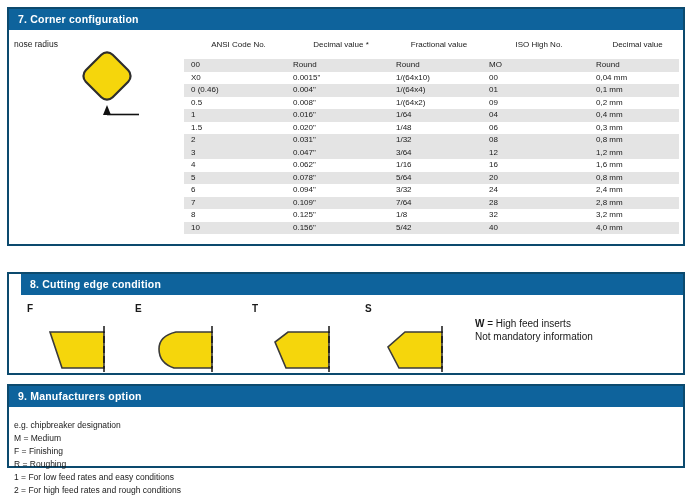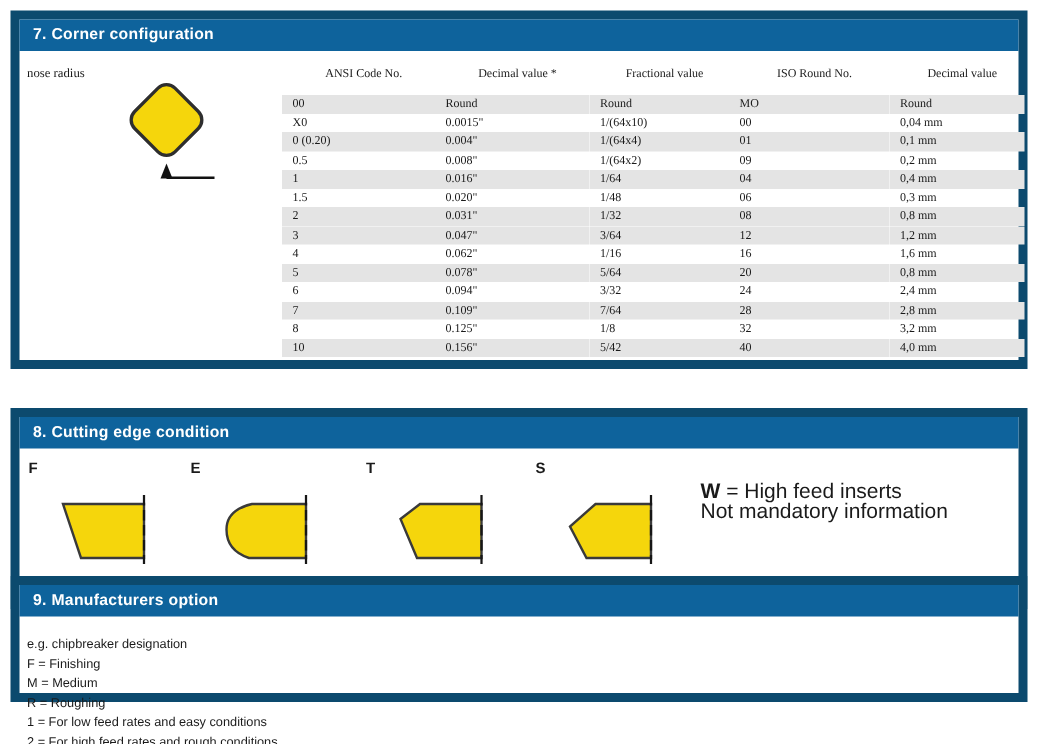--- a/index.html
+++ b/index.html
@@ -1,27 +1,27 @@
 <!DOCTYPE html>
 <html><head>
 <meta charset="utf-8">
 <style>
   * { margin:0; padding:0; box-sizing:border-box; }
   html,body { width:692px; height:496px; background:#ffffff;
     font-family:"Liberation Sans", sans-serif; color:#1a1a1a; overflow:hidden; }
   .page { position:relative; width:692px; height:496px; background:#fff; }
 
-  .section { position:absolute; left:7px; width:678px; border:6px solid #0c4a6e; background:#fff; }
+  .section { position:absolute; left:7px; width:678px; border:2px solid #0c4a6e; background:#fff; }
   .section-bar { height:21px; background:#0e639c; color:#fff; font-weight:bold;
     font-size:10.5px; line-height:21px; padding-left:9px; letter-spacing:0.2px; }
   .section-content { position:relative; width:100%; }
 
   #sec-corner  { top:7px;   height:239px; }
-  #sec-corner .section-content { height:192px;font-family:Liberation Serif, serif; }
-  #sec-cutting { top:272px; height:134px; }
+  #sec-corner .section-content { height:192px; }
+  #sec-cutting { top:272px; height:103px;padding-left:12px; }
   #sec-cutting .section-content { height:80px; }
   #sec-mfg     { top:384px; height:84px; }
   #sec-mfg .section-content { height:89px; }
 
   .nose-label { position:absolute; left:5px; top:9px; font-size:8.5px; color:#1a1a1a; }
   .diamond-figure { position:absolute; left:38px; top:16px; }
 
   table.corner { position:absolute; left:175px; top:8px; width:495px;
     border-collapse:collapse; table-layout:fixed; font-size:8px; }
   table.corner th { text-align:center; font-weight:normal; color:#1a1a1a;
@@ -30,21 +30,21 @@
     font-size:8px; color:#1a1a1a; white-space:nowrap; overflow:hidden; }
   table.corner tr.stripe td { background:#e4e4e4; }
 
   .variant { position:absolute; top:8px; }
   .variant-letter { font-size:10px; font-weight:bold; color:#1a1a1a; }
   .variant-shape { position:absolute; top:22px; left:20px; }
   #variant-f { left:6px; }
   #variant-e { left:114px; }
   #variant-t { left:231px; }
   #variant-s { left:344px; }
-  .cutting-note { position:absolute; left:454px; top:22px; font-size:14px; line-height:13px; }
+  .cutting-note { position:absolute; left:454px; top:22px; font-size:10px; line-height:13px; }
   .cutting-note .w { font-weight:bold; }
 
   .mfg-lines { position:absolute; left:5px; top:12px; font-size:8.5px; line-height:13px; }
   .mfg-line { white-space:nowrap; }
 </style>
 </head>
 <body>
 
 <div class="page">
 
@@ -69,41 +69,41 @@
             <col style="width:103px">
             <col style="width:93px">
             <col style="width:107px">
             <col>
           </colgroup>
         <thead>
           <tr>
             <th>ANSI Code No.</th>
             <th>Decimal value *</th>
             <th>Fractional value</th>
-            <th>ISO Round No.</th>
+            <th>ISO High No.</th>
             <th>Decimal value</th>
           </tr>
         </thead>
         <tbody>
             <tr class="stripe">
               <td>00</td>
               <td>Round</td>
               <td>Round</td>
               <td>MO</td>
               <td>Round</td>
             </tr>
             <tr>
               <td>X0</td>
               <td>0.0015"</td>
               <td>1/(64x10)</td>
               <td>00</td>
               <td>0,04 mm</td>
             </tr>
             <tr class="stripe">
-              <td>0 (0.20)</td>
+              <td>0 (0.46)</td>
               <td>0.004"</td>
               <td>1/(64x4)</td>
               <td>01</td>
               <td>0,1 mm</td>
             </tr>
             <tr>
               <td>0.5</td>
               <td>0.008"</td>
               <td>1/(64x2)</td>
               <td>09</td>
@@ -237,22 +237,22 @@
     </div>
   </div>
 
   <div class="section" id="sec-mfg">
     <div class="section-bar">
       <span>9. Manufacturers option</span>
     </div>
     <div class="section-content">
       <div class="mfg-lines">
           <div class="mfg-line">e.g. chipbreaker designation</div>
+          <div class="mfg-line">M = Medium</div>
           <div class="mfg-line">F = Finishing</div>
-          <div class="mfg-line">M = Medium</div>
           <div class="mfg-line">R = Roughing</div>
           <div class="mfg-line">1 = For low feed rates and easy conditions</div>
           <div class="mfg-line">2 = For high feed rates and rough conditions</div>
         </div>
     </div>
   </div>
 
 </div>
 
 </body></html>

